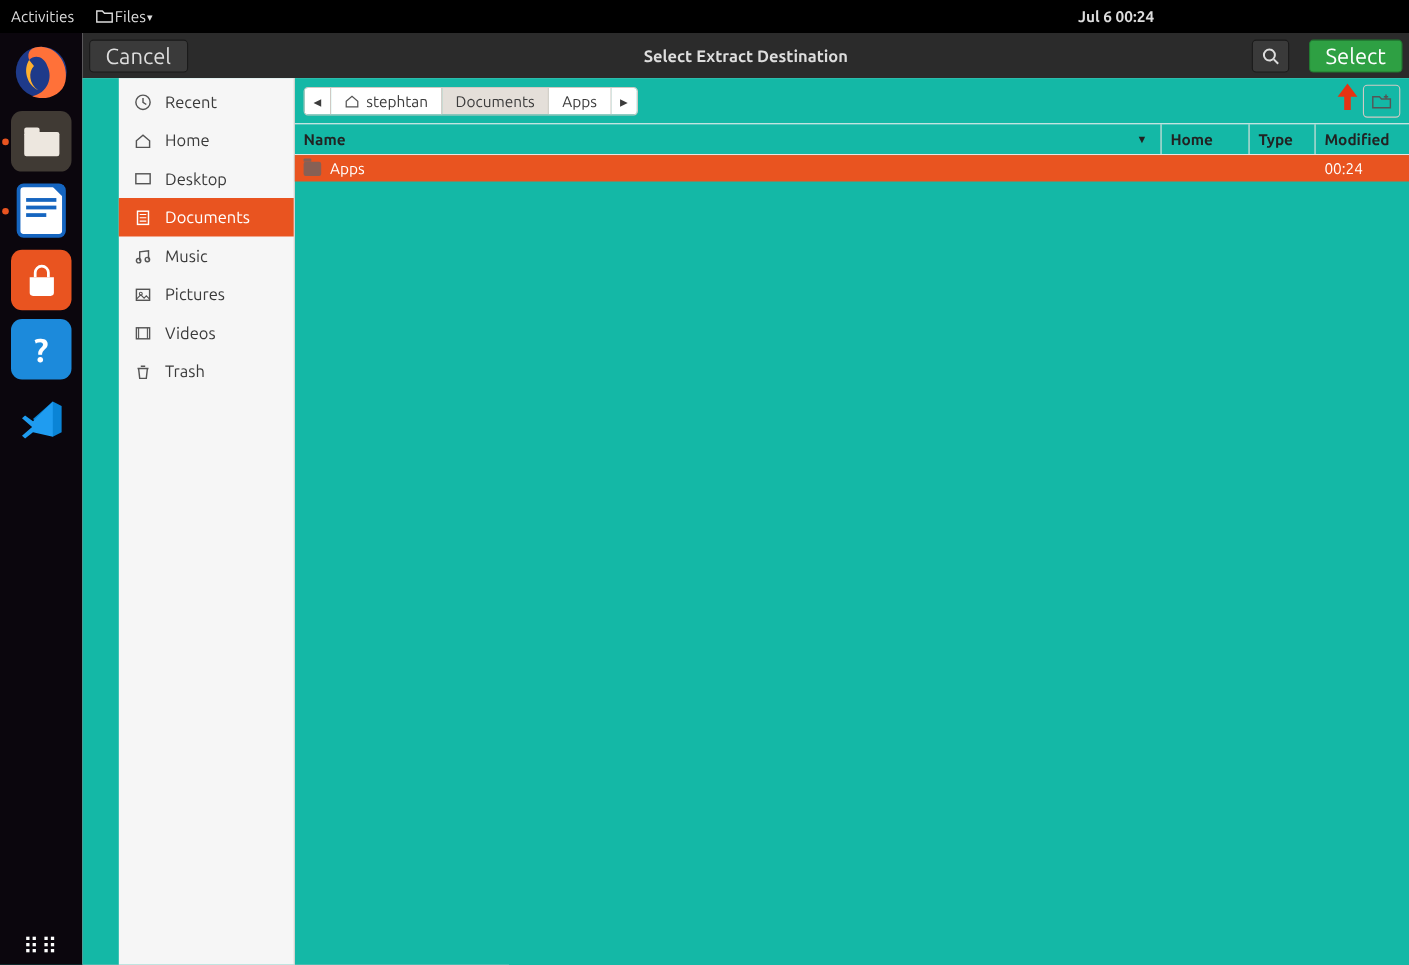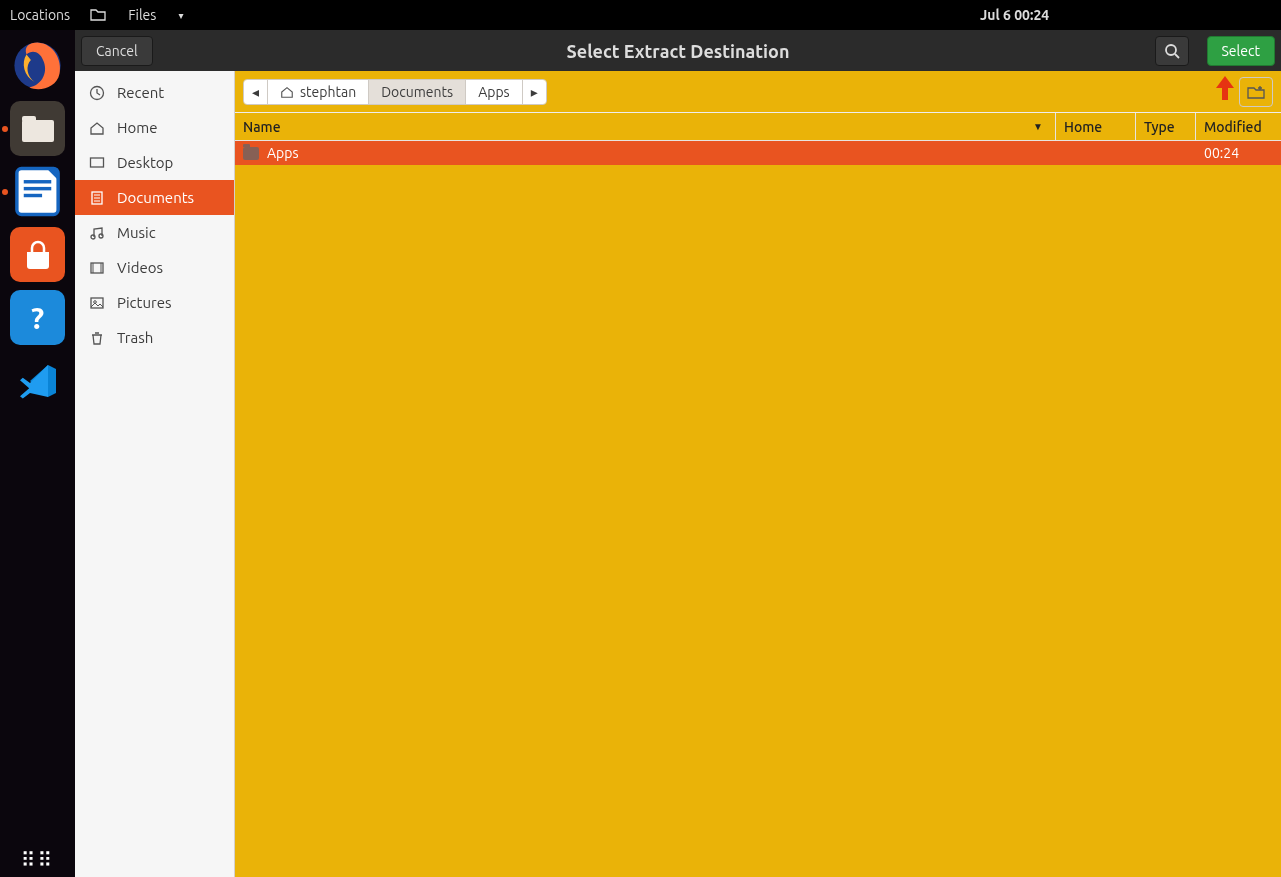--- a/index.html
+++ b/index.html
@@ -1,62 +1,62 @@
 <!DOCTYPE html>
 <html><head>
 <meta charset="utf-8">
 <style>
   * { box-sizing: border-box; margin: 0; padding: 0; font-family: Ubuntu, "Segoe UI", sans-serif; }
   body { width: 1281px; height: 877px; background: #1a0f1e; overflow: hidden; font-size: 15px; color: #3c3c3c; }
   
   
   .top-panel { height: 30px; background: #000; color: #dcdcdc; display: flex; align-items: center; padding: 0 10px; font-size: 14px; }
   .top-panel .activities { margin-right: 20px; }
-  .top-panel .app-menu { display: inline-flex; align-items: center; gap: 22px; }
+  .top-panel .app-menu { display: inline-flex; align-items: center; gap: 1px; }
   .top-panel .date { position: absolute; left: 76.5%; font-weight: bold; }
   
   
   .dock { position: absolute; left:0; top:30px; width:75px; height:847px; background: rgba(0,0,0,0.55); }
   .dock .launcher { width: 55px; height:55px; margin: 8px auto; border-radius: 10px; display:flex; align-items:center; justify-content:center; font-size:30px; position: relative; }
   .dock .launcher.active::before { content:""; position:absolute; left:-8px; top:50%; transform:translateY(-50%); width:6px; height:6px; background:#E95420; border-radius:50%; }
   .dock .launcher.running::before { content:""; position:absolute; left:-8px; top:50%; transform:translateY(-50%); width:6px; height:6px; background:#E95420; border-radius:50%; }
   .files-bg { background:#403a34; }
   .apps-bg { background:#E95420; }
   .help-bg { background:#1c8adb; border-radius:50%; }
   .show-apps { position:absolute; bottom:5px; left:0; right:0; text-align:center; color:#fff; font-size:20px; letter-spacing:2px;}
   
   
   .window { position:absolute; left:75px; top:30px; width:1206px; height:847px; background:#fff; display:flex; flex-direction:column; }
   
   .header-bar { height:41px; background:#2b2b2b; display:flex; align-items:center; padding:0 6px; gap:8px; }
-  .header-bar .title { position:absolute; left:50%; transform:translateX(-50%); color:#ddd; font-weight:bold; font-size:18px; }
-  .btn { height:30px; padding:0 14px; border-radius:4px; background:#3a3a3a; color:#ddd; display:inline-flex; align-items:center; justify-content:center; cursor:pointer; border:1px solid #1a1a1a; font-size:14px;}
+  .header-bar .title { position:absolute; left:50%; transform:translateX(-50%); color:#ddd; font-weight:bold; font-size:15px; }
+  .btn { height:30px; padding:0 14px; border-radius:4px; background:#3a3a3a; color:#ddd; display:inline-flex; align-items:center; justify-content:center; cursor:pointer; border:1px solid #1a1a1a; font-size:20px;}
   .btn.green { background:#2ea043; color:#fff; border-color:#217a31; }
   .btn.icon-only { width:34px; padding:0; }
   
-  .content { display:flex; flex:1; background:#eab308; }
+  .content { display:flex; flex:1; background:#14b8a6;padding-left:33px; }
   
   .sidebar { width:160px; background:#f6f6f6; border-right:1px solid #d4d0cc; padding-top:4px; }
   .sidebar-item { display:flex; align-items:center; gap:12px; padding:9px 14px; font-size:15px; cursor:pointer; color:#3b3b3b; }
   .sidebar-item.divider-above { border-top:1px solid #e2ded9; margin-top:6px; padding-top: 14px;}
   .sidebar-item.active { background:#E95420; color:#fff; }
   .sidebar-item svg { width:16px; height:16px; stroke:#555; fill:none; }
   .sidebar-item.active svg { stroke:#fff; }
   
   .main { flex:1; display:flex; flex-direction:column; }
   .toolbar-row { height:42px; display:flex; align-items:center; padding:0 8px; border-bottom:1px solid #eee; gap:0; }
   .path-box { display:flex; border:1px solid #cfcac4; border-radius:4px; overflow:hidden; }
   .path-seg { padding:4px 12px; border-right:1px solid #cfcac4; background:#fff; font-size:14px; display:flex; align-items:center; gap:6px; cursor:pointer; }
   .path-seg.nav-arrow { padding:4px 8px; }
   .path-seg.active { background:#e4dfd9; }
   .path-seg:last-child { border-right:none; }
   .new-folder-btn { margin-left:auto; width:34px; height:30px; border:1px solid #cfcac4; border-radius:4px; display:flex; align-items:center; justify-content:center; cursor:pointer; }
   
   .columns-header { display:flex; align-items:center; height:28px; border-bottom:1px solid #e8e4df; font-size:14px; color:#222; font-weight:500;}
-  .columns-header .col { padding:0 8px; border-right:1px solid #e8e4df; display:flex; align-items:center; height:100%; }
+  .columns-header .col { padding:0 8px; border-right:1px solid #e8e4df; display:flex; align-items:center; height:100%;font-weight:bold; }
   .columns-header .col:last-child { border-right:none; }
   .col-name { flex:1; }
   .col-size { width:80px; }
   .col-type { width:60px; }
   .col-mod  { width:85px; }
   
   .file-row { display:flex; align-items:center; height:24px; font-size:14px; cursor:pointer; }
   .file-row.selected { background:#E95420; color:#fff; }
   .file-row .cell { padding:0 8px; }
   .file-row .cname { flex:1; display:flex; align-items:center; gap:8px; }
@@ -70,21 +70,21 @@
   
   .sort-arrow { margin-left:auto; font-size:10px; margin-right:4px;}
   
   .red-arrow { position:absolute; top:74px; right:45px; color:#e63312; }
   .red-arrow svg { width:22px; height:28px; }
 </style>
 </head>
 <body>
 
 <div class="top-panel">
-  <span class="activities">Locations</span>
+  <span class="activities">Activities</span>
   <span class="app-menu">
     <svg width="16" height="16" viewBox="0 0 16 16">
         <path d="M1 3h5l2 2h7v8H1z" fill="none" stroke="#ddd" stroke-width="1.3"></path>
       </svg>
     <span>Files</span>
     <span style="font-size:10px;">▾</span>
   </span>
   <span class="date">Jul 6  00:24</span>
 </div>
 
@@ -181,32 +181,32 @@
         <svg viewBox="0 0 16 16">
             <path d="M5 12V4l8-1v8" stroke-width="1.3"></path>
             <circle cx="4" cy="12" r="2" stroke-width="1.3"></circle>
             <circle cx="12" cy="11" r="2" stroke-width="1.3"></circle>
           </svg>
         <span>Music</span>
       </div>
       <div class="sidebar-item">
         <svg viewBox="0 0 16 16">
             <rect x="2" y="3" width="12" height="10" stroke-width="1.3"></rect>
+            <circle cx="6" cy="7" r="1.3" stroke-width="1"></circle>
+            <path d="M2 12l4-4 3 3 2-2 3 3" stroke-width="1"></path>
+          </svg>
+        <span>Pictures</span>
+      </div>
+      <div class="sidebar-item">
+        <svg viewBox="0 0 16 16">
+            <rect x="2" y="3" width="12" height="10" stroke-width="1.3"></rect>
             <line x1="4" y1="3" x2="4" y2="13" stroke-width="1"></line>
             <line x1="12" y1="3" x2="12" y2="13" stroke-width="1"></line>
           </svg>
         <span>Videos</span>
-      </div>
-      <div class="sidebar-item">
-        <svg viewBox="0 0 16 16">
-            <rect x="2" y="3" width="12" height="10" stroke-width="1.3"></rect>
-            <circle cx="6" cy="7" r="1.3" stroke-width="1"></circle>
-            <path d="M2 12l4-4 3 3 2-2 3 3" stroke-width="1"></path>
-          </svg>
-        <span>Pictures</span>
       </div>
       <div class="sidebar-item">
         <svg viewBox="0 0 16 16">
             <path d="M4 5h8l-1 9H5zM3 5h10M6 3h4" stroke-width="1.3"></path>
           </svg>
         <span>Trash</span>
       </div>
     </div>
 
     <div class="main">

